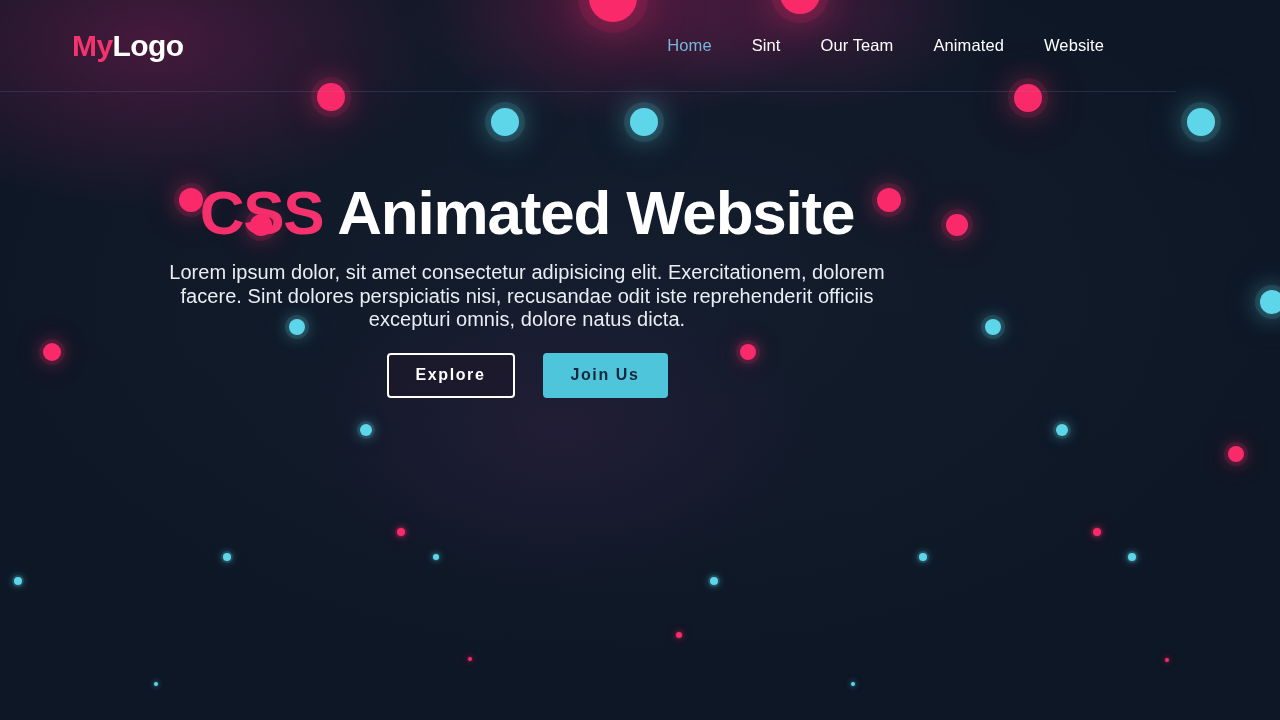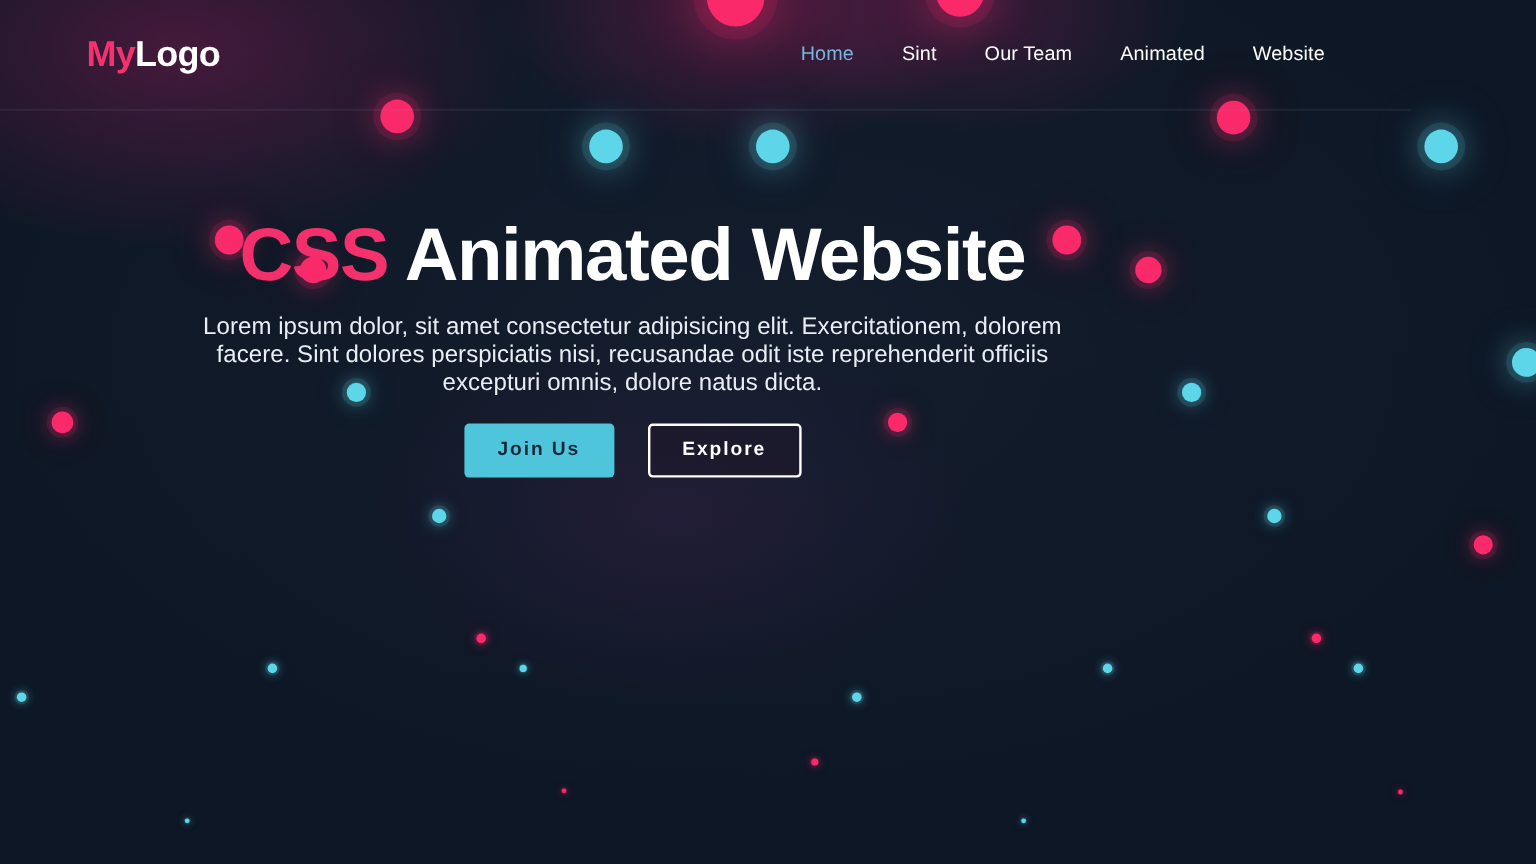--- a/index.html
+++ b/index.html
@@ -174,18 +174,18 @@
         <a class="nav-link">Website</a>
       </nav>
   </header>
 
   <section id="hero">
     <h1 id="hero-title">
       <span class="t-accent">CSS</span><span> Animated Website</span>
     </h1>
     <p id="hero-text">Lorem ipsum dolor, sit amet consectetur adipisicing elit. Exercitationem, dolorem facere. Sint dolores perspiciatis nisi, recusandae odit iste reprehenderit officiis excepturi omnis, dolore natus dicta.</p>
     <div id="hero-actions">
+      <button class="btn" id="btn-explore">Explore</button>
       <button class="btn" id="btn-join">Join Us</button>
-      <button class="btn" id="btn-explore">Explore</button>
     </div>
   </section>
 
 </div>
 
 </body></html>

